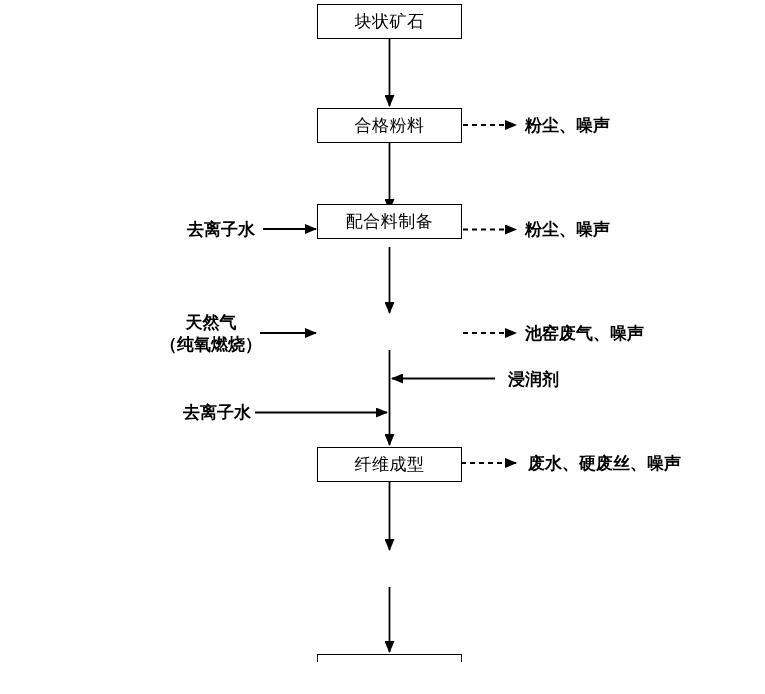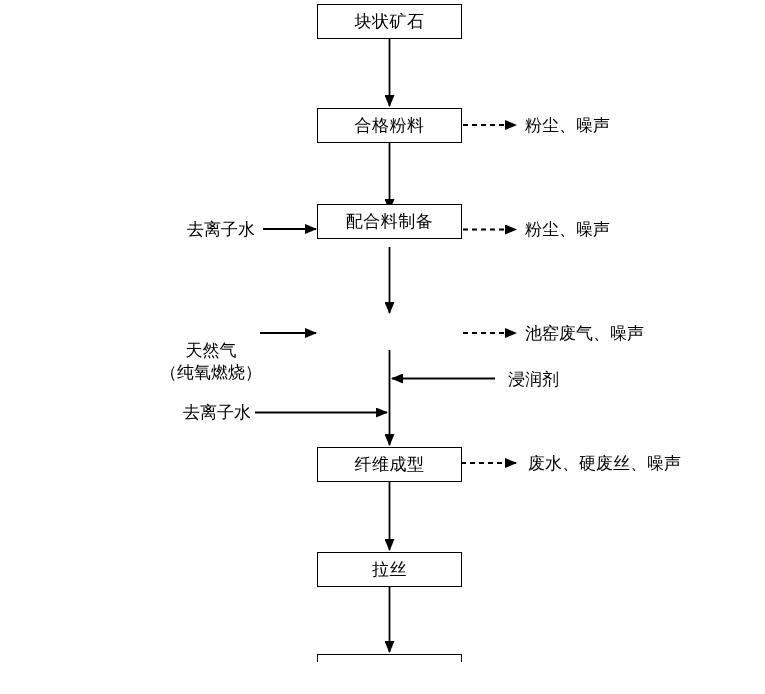--- a/index.html
+++ b/index.html
@@ -30,26 +30,26 @@
     justify-content: center;
     font-size: 17px;
     letter-spacing: 0.5px;
     white-space: nowrap;
   }
   .lbl {
     position: absolute;
     font-size: 17px;
     line-height: 20px;
     white-space: nowrap;
+    font-weight: bold;
   }
   .lbl.two-line {
     text-align: center;
     line-height: 22px;
     white-space: normal;
-    margin-top: 28px;
   }
   line { stroke: #000000; }
   .solid  { stroke-width: 1.8px; }
   .dashed { stroke-width: 1.8px; stroke-dasharray: 5 4; }
 </style>
 </head>
 <body>
 
 <div id="stage">
 
@@ -75,21 +75,20 @@
     <line class="dashed" x1="463" y1="125" x2="516" y2="125" marker-end="url(#arrow)"></line>
     <line class="dashed" x1="463" y1="229.5" x2="516" y2="229.5" marker-end="url(#arrow)"></line>
     <line class="dashed" x1="463" y1="333" x2="516" y2="333" marker-end="url(#arrow)"></line>
     <line class="dashed" x1="461" y1="463" x2="516" y2="463" marker-end="url(#arrow)"></line>
   </svg>
 
   <div class="box" style="top:4px">块状矿石</div>
   <div class="box" style="top:108px">合格粉料</div>
   <div class="box" style="top:204px">配合料制备</div>
   <div class="box" style="top:447px">纤维成型</div>
-  <div class="box" style="top:552px">拉丝</div>
   <div class="box" style="top:654px; height:37px">原丝</div>
 
   <div class="lbl" style="left:187px; top:219px">去离子水</div>
   <div class="lbl two-line" style="left:151px; top:311px; width:120px">
     <div>天然气</div>
     <div>（纯氧燃烧）</div>
   </div>
   <div class="lbl" style="left:183px; top:402px">去离子水</div>
   <div class="lbl" style="left:508px; top:369px">浸润剂</div>
 

